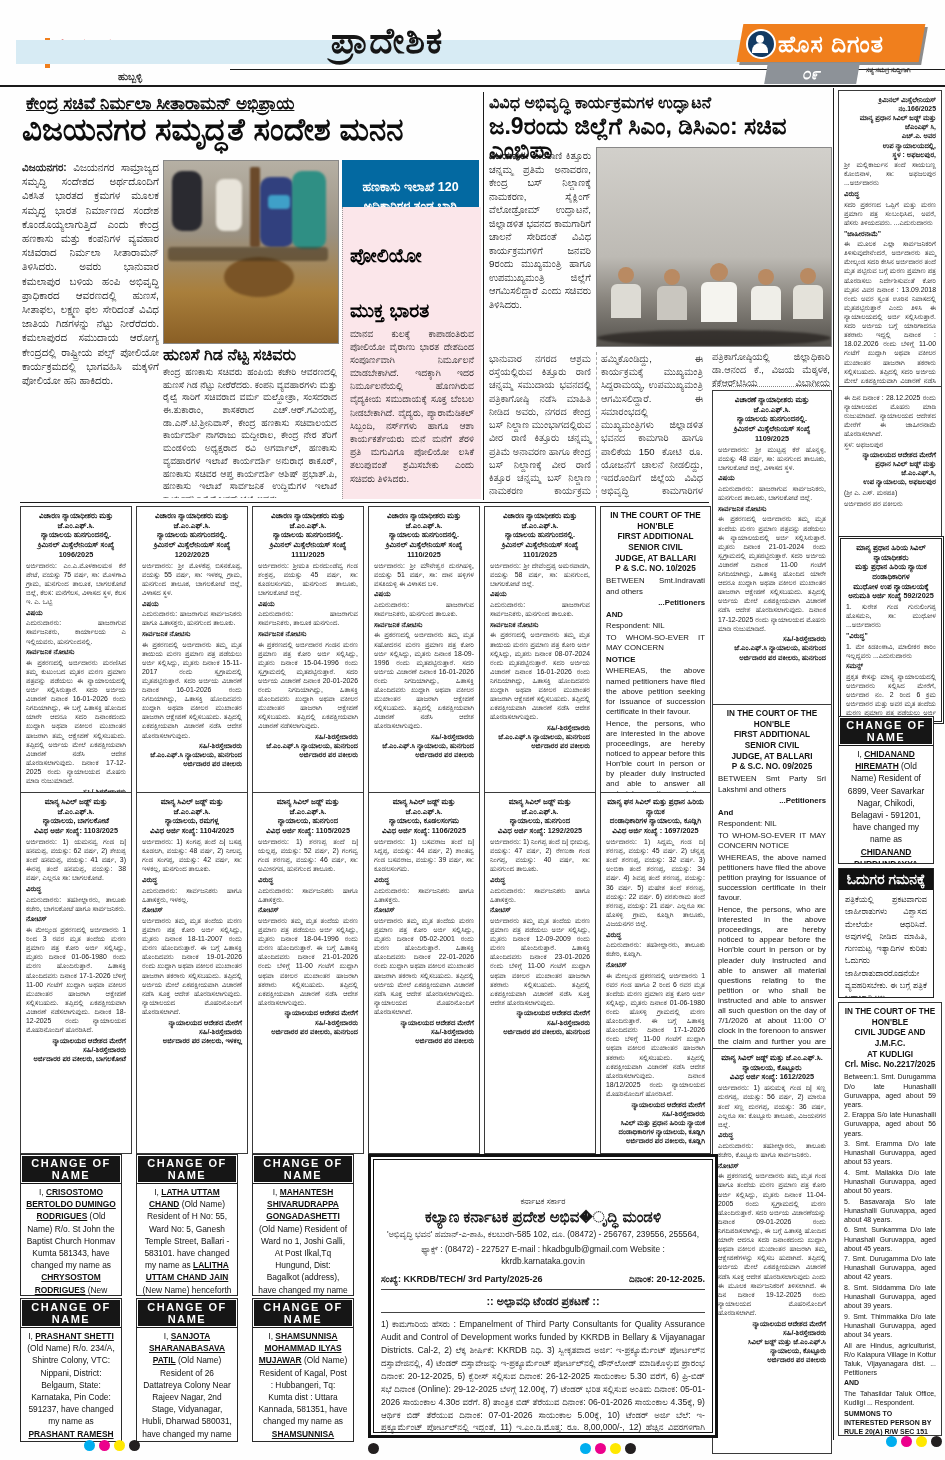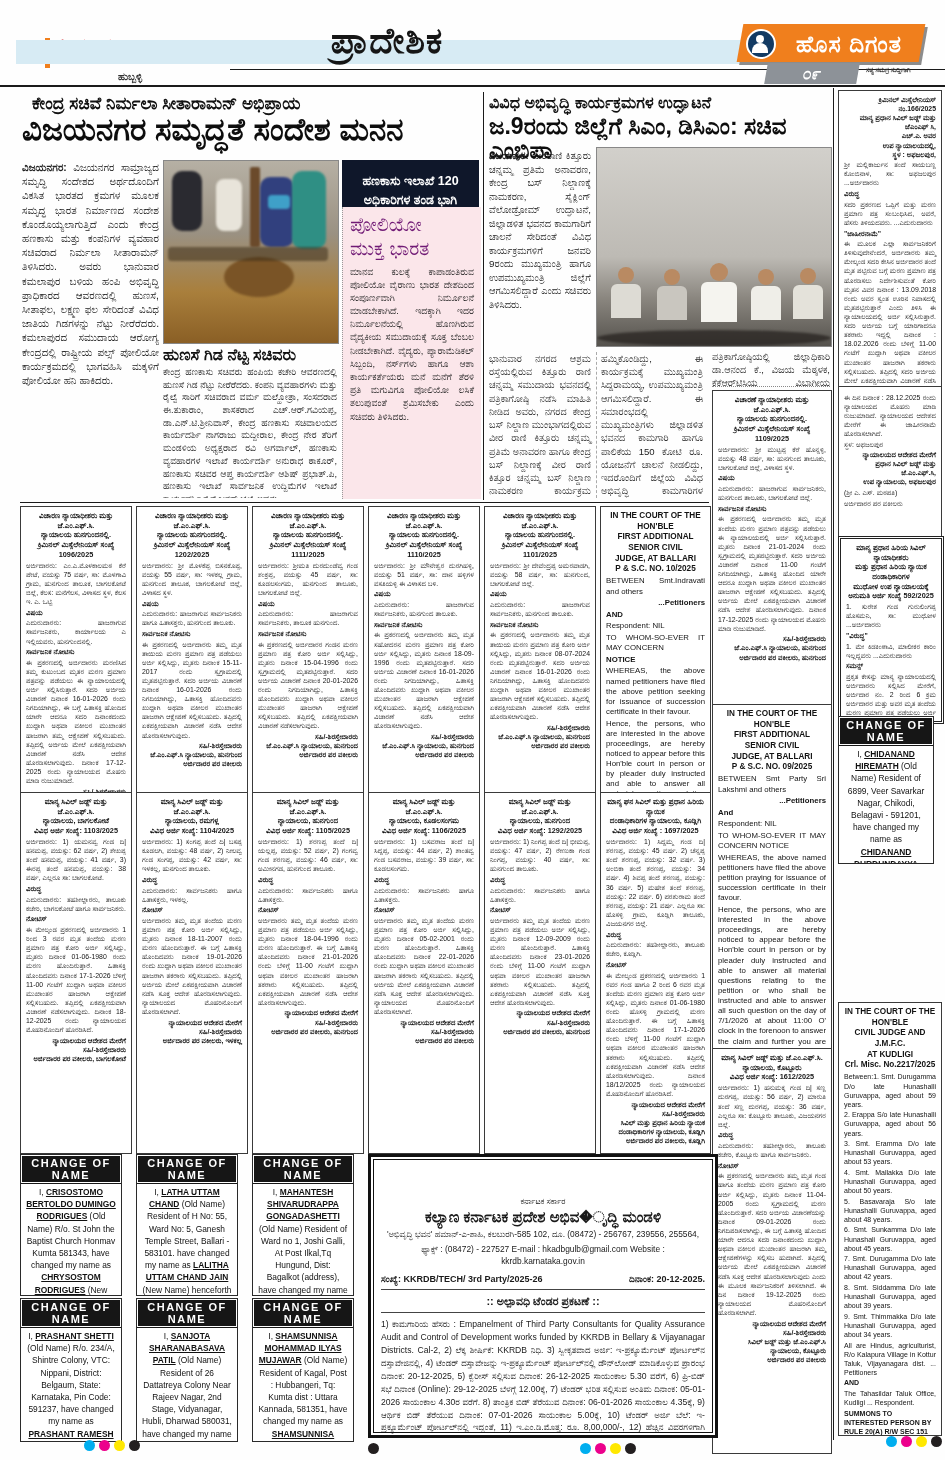--- a/index.html
+++ b/index.html
@@ -9,41 +9,41 @@
   
   .date-bar{position:absolute;left:45px;top:38px;width:5px;height:30px;background:#f07f1d;}
   .day{position:absolute;left:56px;top:36px;font-size:14px;font-weight:bold;color:#c9161d;}
   .date{position:absolute;left:56px;top:53px;font-size:11px;font-weight:bold;color:#222;}
   .city{position:absolute;left:118px;top:71px;font-size:10px;font-weight:bold;color:#333;}
   .band{position:absolute;left:16px;top:40px;width:742px;height:24px;background:#d7ebf4;}
   .section-title{position:absolute;left:16px;top:20px;width:742px;text-align:center;
      font-size:36px;font-weight:800;color:#161616;letter-spacing:1px;}
   .logo-box{position:absolute;left:740px;top:24px;width:182px;height:38px;background:#f07f1d;
      transform:skewX(-10deg);box-shadow:3px 3px 0 #8c8c8c;}
-  .logo-inner{position:absolute;left:746px;top:27px;width:176px;height:34px;display:flex;align-items:center;gap:20px;}
+  .logo-inner{position:absolute;left:746px;top:27px;width:176px;height:34px;display:flex;align-items:center;gap:2px;}
   .logo-mark{width:26px;height:26px;border-radius:50%;background:#123a63;position:relative;flex:0 0 26px;border:2px solid #fff;}
   .logo-mark:before{content:"";position:absolute;left:8px;top:4px;width:8px;height:8px;border-radius:50%;background:#fff;}
   .logo-mark:after{content:"";position:absolute;left:4px;top:12px;width:16px;height:10px;border-radius:8px 8px 0 0;background:#fff;}
   .brand{font-size:23px;font-weight:800;color:#fff;letter-spacing:1px;white-space:nowrap;}
   .pageno-box{position:absolute;left:766px;top:63px;width:92px;height:21px;background:#8d9298;
      transform:skewX(-10deg);display:flex;align-items:center;justify-content:center;
      color:#fff;font-size:16px;font-weight:800;}
   .tagline{position:absolute;left:866px;top:66px;font-size:6.5px;color:#333;font-weight:bold;}
   
   .kicker{position:absolute;font-weight:800;color:#111;}
   .headline{position:absolute;font-weight:800;color:#0d0d0d;line-height:1.05;}
   .body-col{position:absolute;font-size:10.3px;line-height:1.38;text-align:justify;overflow:hidden;color:#222;}
   .body-col b{font-weight:800;margin-top:43px;}
   .photo{position:absolute;overflow:hidden;border:1px solid #888;}
   .ph-blob{position:absolute;border-radius:50%;filter:blur(1px);}
   .subhead{position:absolute;font-weight:800;font-size:16px;color:#111;}
-  .redbox{position:absolute;background:#0f172a;color:#fff;text-align:center;
-     font-weight:800;font-size:12.5px;line-height:1.5;padding-top:12px;}
+  .redbox{position:absolute;background:#0369a1;color:#fff;text-align:center;
+     font-weight:800;font-size:12.5px;line-height:1.5;padding-top:18px;}
   .poliobox{position:absolute;background:#fbe6ea;padding:6px 7px;overflow:hidden;border-left:1px dotted #999;}
-  .polio-title{font-size:19px;font-weight:400;line-height:1.25;color:#701a75;}
+  .polio-title{font-size:19px;font-weight:700;line-height:1.25;color:#000000;margin-top:31px;}
   .polio-body{font-size:9.3px;line-height:1.42;text-align:justify;margin-top:5px;color:#222;}
   .cols2{column-count:2;column-gap:10px;column-rule:1px dashed #aaa;}
   .dotted-b{border-bottom:1px dotted #888;}
   
   .knotice{position:absolute;border:1px solid #3a3a3a;padding:4px 5px;overflow:hidden;
      font-size:6.9px;line-height:1.32;color:#141414;background:#fff;}
   .kn-h{text-align:center;font-weight:bold;font-size:7.3px;}
   .kn-p{text-align:justify;margin:1.5px 0;}
   .kn-c{text-align:left;margin:1.5px 0;font-weight:bold;}
   .kn-r{text-align:right;font-weight:bold;}
@@ -101,21 +101,21 @@
   </div>
   <div class="pageno-box">
     <span>೦೯</span>
   </div>
   <div class="tagline">ಸತ್ಯ ಸಮಗ್ರ ಸುದ್ದಿಗಾಗಿ</div>
 
   <div class="rule" style="left:483px;top:92px;width:1px;height:408px;"></div>
   <div class="rule" style="left:833px;top:88px;width:1px;height:1352px;"></div>
   <div class="rule" style="left:20px;top:502px;width:689px;height:1px;"></div>
 
-  <div class="kicker" style="left:32px;top:94px;font-size:17px;width:456px;">ಕೇಂದ್ರ ಸಚಿವೆ ನಿರ್ಮಲಾ ಸೀತಾರಾಮನ್ ಅಭಿಪ್ರಾಯ</div>
+  <div class="kicker" style="left:26px;top:94px;font-size:17px;width:456px;text-decoration:underline;">ಕೇಂದ್ರ ಸಚಿವೆ ನಿರ್ಮಲಾ ಸೀತಾರಾಮನ್ ಅಭಿಪ್ರಾಯ</div>
   <div class="headline" style="left:22px;top:114px;font-size:31px;width:458px;">ವಿಜಯನಗರ ಸಮೃದ್ಧತೆ ಸಂದೇಶ ಮನನ</div>
 
   <div class="body-col" style="left:22px;top:161px;width:137px;height:338px;">
     <b>ವಿಜಯನಗರ:</b>
     <span>ವಿಜಯನಗರ ಸಾಮ್ರಾಜ್ಯದ ಸಮೃದ್ಧಿ ಸಂದೇಶದ ಅರ್ಥದೊಂದಿಗೆ ವಿಕಸಿತ ಭಾರತದ ಕ್ರಮಗಳ ಮೂಲಕ ಸಮೃದ್ಧ ಭಾರತ ನಿರ್ಮಾಣದ ಸಂದೇಶ ಕೊಂಡೊಯ್ಯಲಾಗುತ್ತಿದೆ ಎಂದು ಕೇಂದ್ರ ಹಣಕಾಸು ಮತ್ತು ಕಂಪನಿಗಳ ವ್ಯವಹಾರ ಸಚಿವರಾದ ನಿರ್ಮಲಾ ಸೀತಾರಾಮನ್ ತಿಳಿಸಿದರು.</span>
     <span>ಅವರು ಭಾನುವಾರ ಕಮಲಾಪುರ ಬಳಿಯ ಹಂಪಿ ಅಭಿವೃದ್ಧಿ ಪ್ರಾಧಿಕಾರದ ಆವರಣದಲ್ಲಿ ಹುಣಸೆ, ಸೀತಾಫಲ, ಲಕ್ಷ್ಮಣ ಫಲ ಸೇರಿದಂತೆ ವಿವಿಧ ಜಾತಿಯ ಗಿಡಗಳನ್ನು ನೆಟ್ಟು ನೀರೆರೆದರು. ಕಮಲಾಪುರದ ಸಮುದಾಯ ಆರೋಗ್ಯ ಕೇಂದ್ರದಲ್ಲಿ ರಾಷ್ಟ್ರೀಯ ಪಲ್ಸ್ ಪೋಲಿಯೋ ಕಾರ್ಯಕ್ರಮದಲ್ಲಿ ಭಾಗವಹಿಸಿ ಮಕ್ಕಳಿಗೆ ಪೋಲಿಯೋ ಹನಿ ಹಾಕಿದರು.</span>
   </div>
 
   <div class="photo" style="left:163px;top:160px;width:174px;height:182px;background:linear-gradient(#b6b0a4 0%,#9a9182 40%,#a97f3c 72%,#8a5f25 100%);">
     <div class="ph-blob" style="left:8px;top:10px;width:30px;height:60px;background:#2a2a30;border-radius:10px;"></div>
@@ -208,20 +208,25 @@
       <div class="kn-p">1. ಮೇ ಕಿಡಕಿಂಠಾವಿ, ಮಾಲೀಕರ ಕಾರಿಂ ಇಲ್ಲದ್ದವರು ...ಎದುರುದಾರರು</div>
       <div class="kn-c">ಸಮನ್ಸ್</div>
       <div class="kn-p">ಪ್ರಕೃತ ಕೇಸನ್ನು ಮಾನ್ಯ ನ್ಯಾಯಾಲಯದಲ್ಲಿ ಅರ್ಜಿದಾರರು ಸಲ್ಲಿಸಿದ ಮೇರೆಗೆ, ಅರ್ಜಿದಾರ ನಂ. 2 ರಿಂದ 6 ಕ್ರಮ ಅರ್ಜಿದಾರರ ಮತ್ತು ಅವರ ಮೃತ ತಂದೆಯ ಮರಣ ಪ್ರಮಾಣ ಪತ್ರ ಪಡೆಯಲು ಅರ್ಜಿ ಸಲ್ಲಿಸಿರುತ್ತಾರೆ. ಈ ಬಗ್ಗೆ ಹಿತಾಸಕ್ತಿ ಉಳ್ಳವರು ದಿನಾಂಕ 20-11-2025 ರಂದು ಮುಂಜಾನೆ 10:30 ಗಂಟೆಗೆ ಖುದ್ದಾಗಿ ಅಥವಾ ವಕೀಲರ ಮುಖಾಂತರ ಹಾಜರಾಗಿ ತಕರಾರು ಸಲ್ಲಿಸಬಹುದು. ತಪ್ಪಿದಲ್ಲಿ ಏಕಪಕ್ಷೀಯ ವಿಚಾರಣೆ ನಡೆಸಲಾಗುವುದು. ದಿನಾಂಕ 2.12.2025ರಂದು ಮೊಹರು ಮಾಡಿ ರುಜು ಮಾಡಲಾಗಿದೆ.</div>
     </div>
 
   <div class="conbox" style="left:838px;top:716px;width:94px;height:146px;">
       <div class="con-head">CHANGE OF NAME</div>
       <div class="con-body"><span>I, </span><span class="nm">CHIDANAND HIREMATH</span><span> (Old Name) Resident of 6899, Veer Savarkar Nagar, Chikodi, Belagavi - 591201, have changed my name as </span><span class="nm">CHIDANAND DURDUNDAYYA HIREMATH</span></div>
     </div>
 
+  <div class="readers" style="left:838px;top:868px;width:94px;height:128px;">
+    <div class="readers-head">ಓದುಗರ ಗಮನಕ್ಕೆ</div>
+    <div class="readers-body">ಪತ್ರಿಕೆಯಲ್ಲಿ ಪ್ರಕಟವಾಗುವ ಜಾಹೀರಾತುಗಳು ವಿಶ್ವಾಸದ ಮೇಲೆಯೇ ಆಧರಿಸಿವೆ. ಅವುಗಳಲ್ಲಿ ನೀಡಿದ ಮಾಹಿತಿ, ಗುಣಮಟ್ಟ ಇತ್ಯಾದಿಗಳ ಕುರಿತು ಓದುಗರು ಜಾಹೀರಾತುದಾರರೊಡನೆಯೇ ವ್ಯವಹರಿಸಬೇಕು. ಈ ಬಗ್ಗೆ ಪತ್ರಿಕೆ ಜವಾಬ್ದಾರಿ ಅಲ್ಲ.</div>
+
+  </div>
 
   <div class="knotice enotice" style="left:838px;top:1002px;width:92px;height:424px;font-size:7px;">
       <div class="kn-h">IN THE COURT OF THE HON'BLE</div>
       <div class="kn-h">CIVIL JUDGE AND J.M.F.C.</div>
       <div class="kn-h">AT KUDLIGI</div>
       <div class="kn-h">Crl. Misc. No.2217/2025</div>
       <div class="kn-p">Between:1. Smt. Durugamma D/o late Hunashalli Guruvappa, aged about 59 years.</div>
       <div class="kn-p">2. Erappa S/o late Hunashalli Guruvappa, aged about 56 years.</div>
       <div class="kn-p">3. Smt. Eramma D/o late Hunashali Guruvappa, aged about 53 years.</div>
       <div class="kn-p">4. Smt. Mallakka D/o late Hunashali Guruvappa, aged about 50 years.</div>

